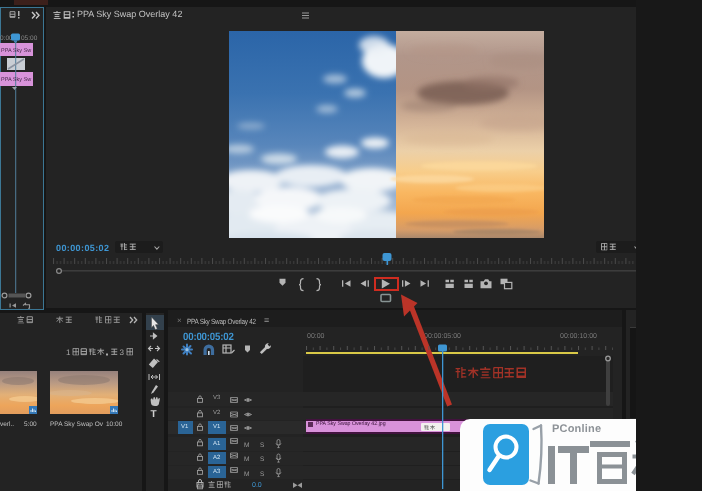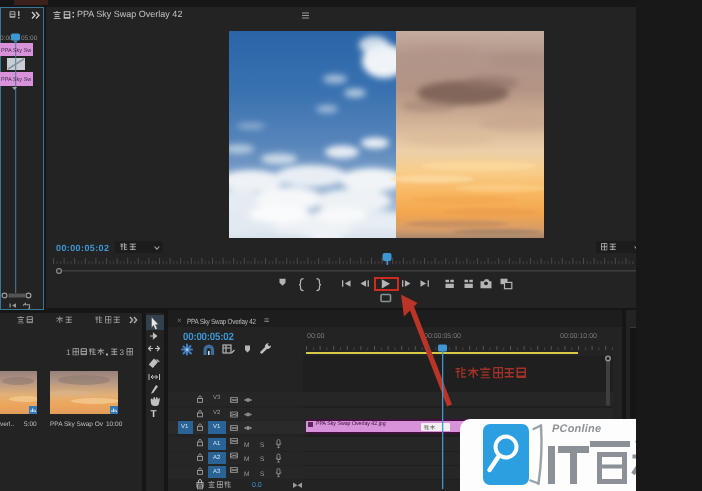--- a/index.html
+++ b/index.html
@@ -202,21 +202,21 @@
   <div class="abs" style="left:208px;top:466px;width:18px;height:12px;background:#2a6496;"></div>
   <div class="txt" style="left:213px;top:469px;font-size:6px;color:#cfe3f2;">A3</div>
   <div class="txt" style="left:252px;top:482px;font-size:7px;color:#3e96d3;">0.0</div>
 
   <div class="abs" style="left:605.8px;top:357px;width:4.6px;height:49px;background:#3f3f3f;border-radius:2px;"></div>
 
   <div class="panel" style="left:626px;top:310px;width:76px;height:181px;"></div>
   <div class="abs" style="left:630px;top:327px;width:70px;height:90px;background:#151515;border-top:1px solid #3a3a3a;"></div>
 
   <div class="abs" style="left:460px;top:419px;width:242px;height:72px;background:#fdfdfd;border-top-left-radius:10px;"></div>
-  <div class="txt" style="left:552px;top:423px;font-size:11px;font-weight:bold;color:#8d9297;letter-spacing:0.2px;font-style:italic;">PConline</div>
+  <div class="txt" style="left:552px;top:423px;font-size:11px;font-weight:bold;color:#8d9297;letter-spacing:0.2px;">PConline</div>
 
   <svg class="abs" style="left:0;top:0;" width="702" height="491" id="ov">
     <defs>
 
       <symbol id="c1" viewBox="0 0 10 10">
           <path d="M1.5 1h7v8h-7zM1.5 4.6h7M1.5 8h7" fill="none" stroke="currentColor" stroke-width="1.3"></path>
         </symbol>
       <symbol id="c2" viewBox="0 0 10 10">
           <path d="M0.5 2h9M5 0v2M2 4.5h6M2 7h6M1 9.5h8.5" fill="none" stroke="currentColor" stroke-width="1.2"></path>
         </symbol>

